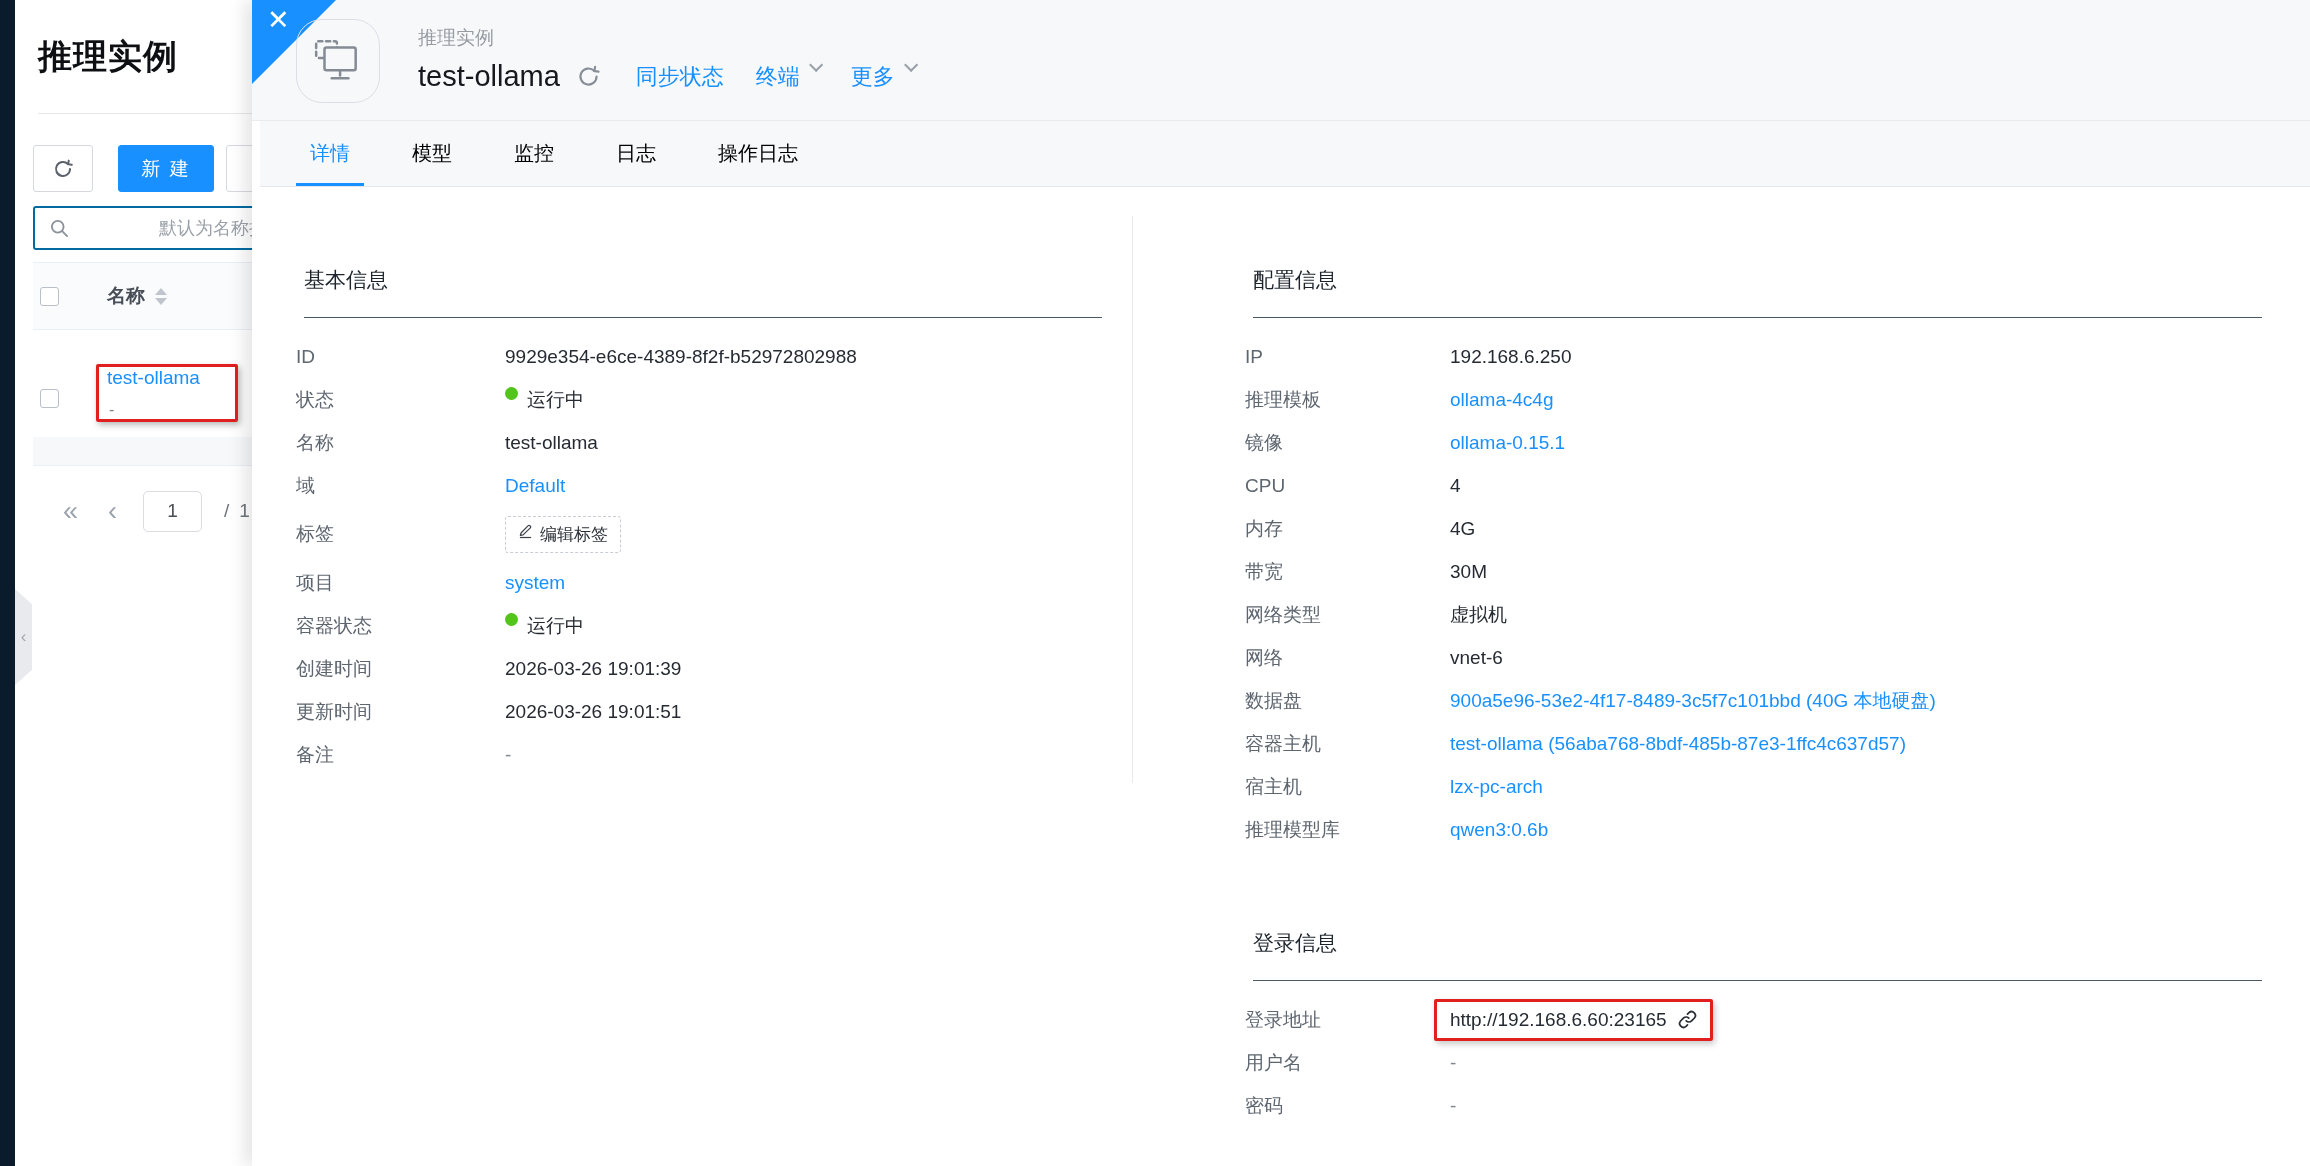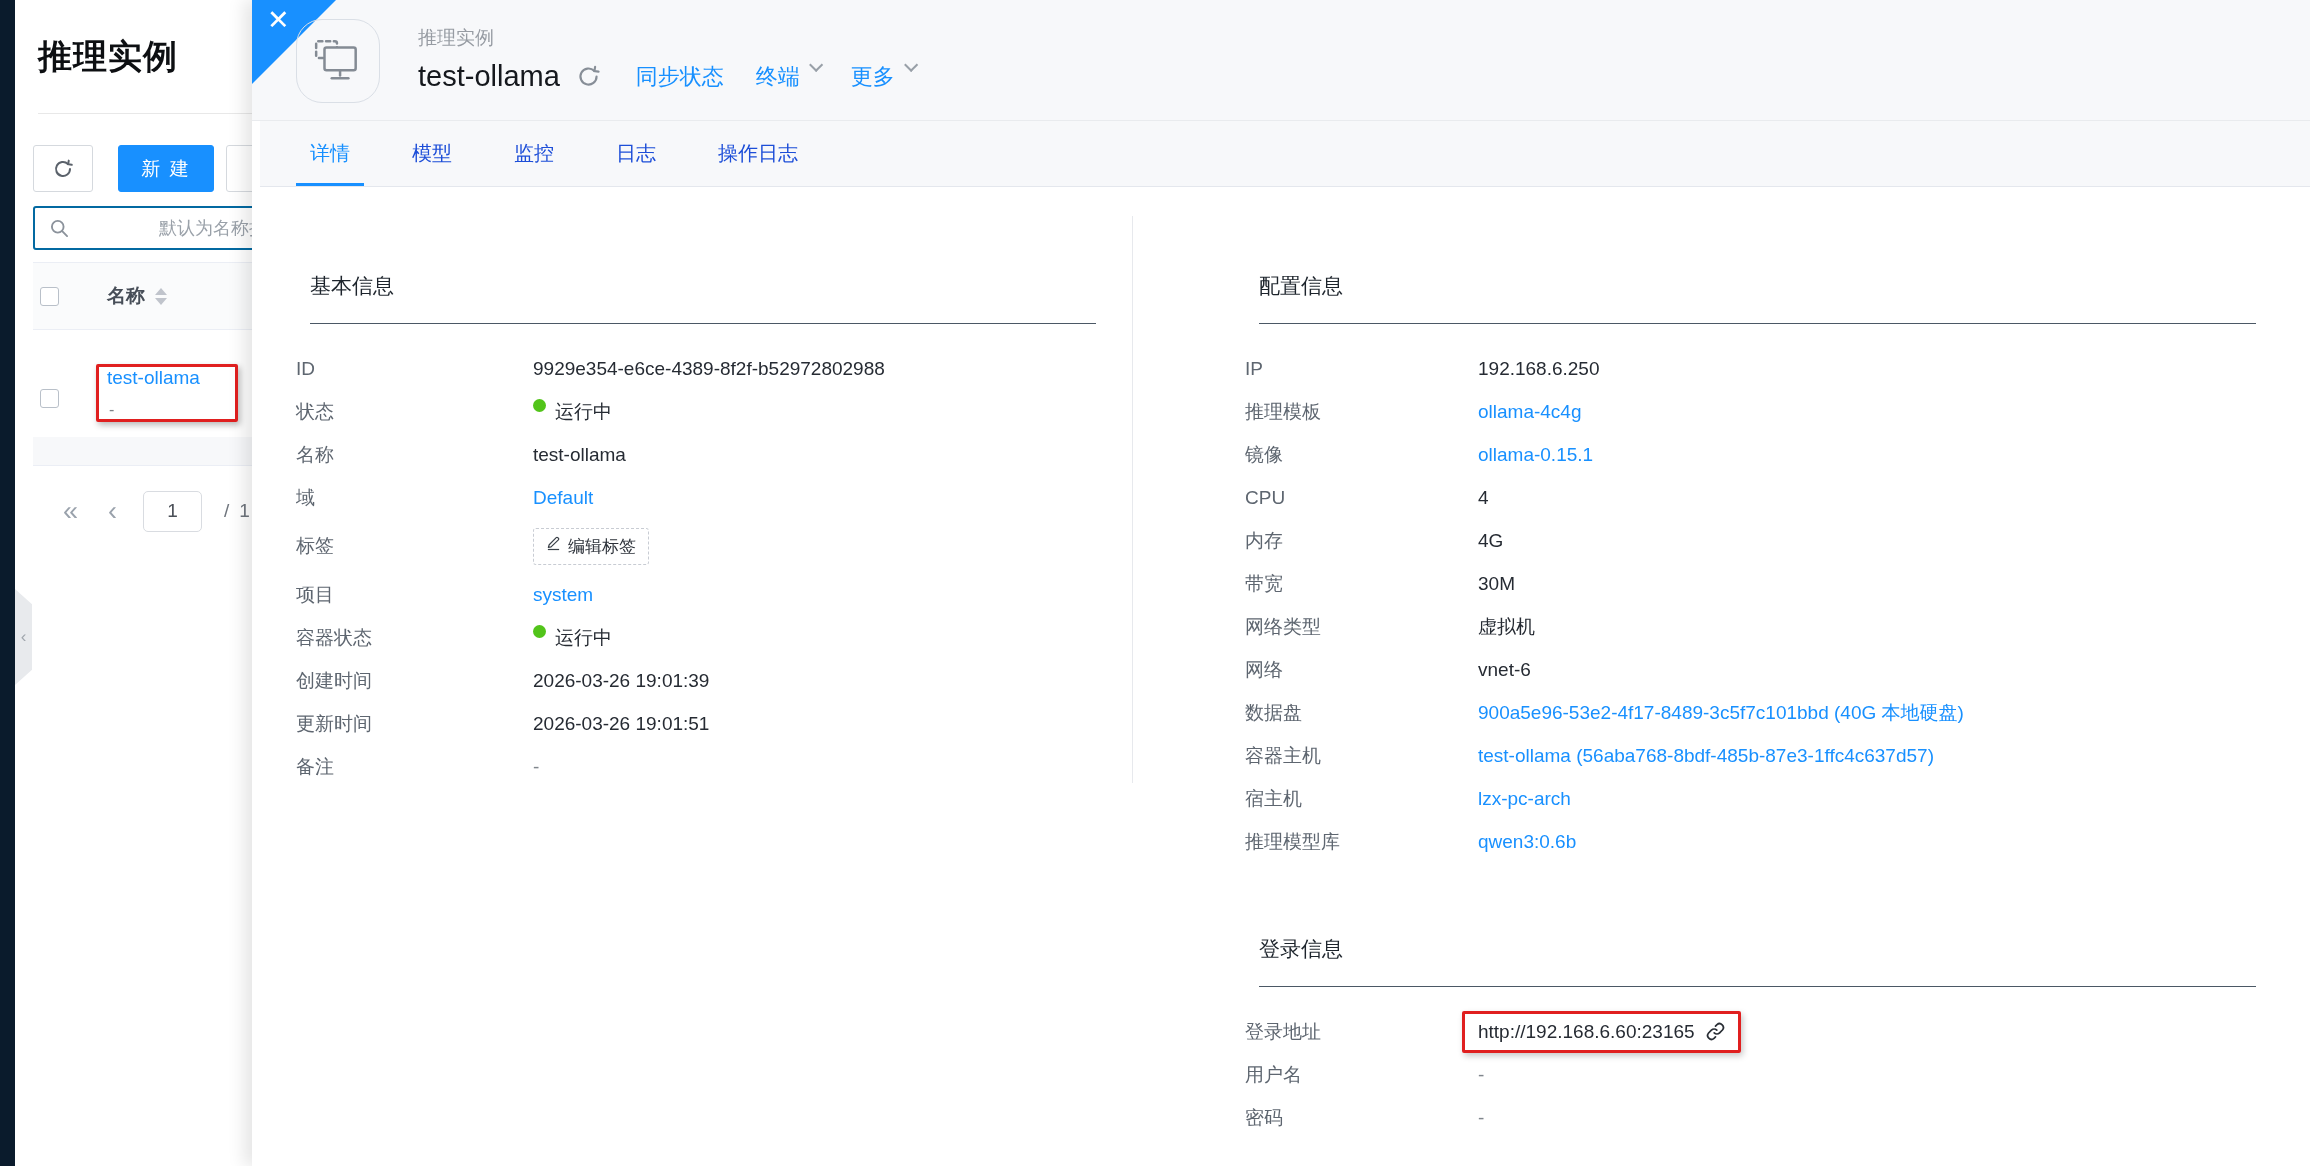--- a/index.html
+++ b/index.html
@@ -57,29 +57,29 @@
   .dw-close-x{position:absolute;left:15px;top:7px;color:#fff;font-size:27px;line-height:1;cursor:pointer;}
   .dw-icon{position:absolute;left:44px;top:19px;width:84px;height:84px;border:1px solid #dadfe6;border-radius:26px;display:flex;align-items:center;justify-content:center;background:transparent;}
   .dw-type{position:absolute;left:166px;top:25px;font-size:19px;color:#979ca3;}
   .dw-title-row{position:absolute;left:166px;top:60px;display:flex;align-items:center;}
   .dw-title{font-size:29px;color:#15181d;}
   .dw-refresh{margin-left:17px;color:#878e97;display:inline-flex;cursor:pointer;}
   .dw-actions{display:flex;align-items:center;margin-left:36px;gap:32px;}
   .dw-action{display:inline-flex;align-items:flex-start;font-size:22px;color:var(--blue);cursor:pointer;gap:9px;text-decoration:none;}
   .caret{width:10px;height:10px;border-right:2px solid #99a0a8;border-bottom:2px solid #99a0a8;transform:rotate(45deg) translateY(-3px);display:inline-block;}
   .dw-tabs{position:absolute;left:8px;top:121px;width:100%;height:66px;background:var(--panelbg);border-bottom:1px solid var(--border);display:flex;align-items:stretch;padding-left:50px;}
-  .tab{position:relative;display:inline-flex;align-items:center;font-size:20px;color:#1d4ed8;margin-right:62px;cursor:pointer;}
+  .tab{position:relative;display:inline-flex;align-items:center;font-size:20px;color:#000000;margin-right:62px;cursor:pointer;}
   .tab.active{color:var(--blue);}
   .tab.active::after{content:"";position:absolute;left:50%;transform:translateX(-50%);bottom:0;width:68px;height:3px;background:var(--blue);}
   .dw-content{position:absolute;left:0;top:187px;width:100%;height:979px;background:#fff;}
   .v-divider{position:absolute;left:880px;top:29px;width:1px;height:567px;background:#e7e9ed;}
   .section{position:absolute;}
-  .section h2{margin:14px;font-size:21px;font-weight:500;color:#1d242c;line-height:30px;padding-bottom:22px;border-bottom:1px solid #4b5865;}
+  .section h2{margin:8px;font-size:21px;font-weight:500;color:#1d242c;line-height:30px;padding-bottom:22px;border-bottom:1px solid #4b5865;}
   .rows{padding-top:9px;}
-  .def-row{display:flex;align-items:center;height:43px;font-size:19px;gap:28px;}
+  .def-row{display:flex;align-items:center;height:43px;font-size:19px;}
   .def-row.tall{height:54px;}
   .def-label{flex:none;color:var(--label);}
   .col-left .def-label{width:209px;}
   .col-right .def-label{width:205px;}
   .def-value{color:var(--value);}
   .def-value.muted{color:#80868d;}
   a.def-link{color:var(--blue);text-decoration:none;cursor:pointer;}
   .status-wrap{display:flex;align-items:flex-start;}
   .status-dot{width:13px;height:13px;border-radius:50%;background:var(--green);margin-right:9px;flex:none;}
   .tag-btn{display:inline-flex;align-items:center;gap:7px;border:1px dashed #c8ccd3;border-radius:3px;background:#fff;padding:6px 12px;font-size:17px;color:#2b3038;cursor:pointer;font-family:inherit;}

